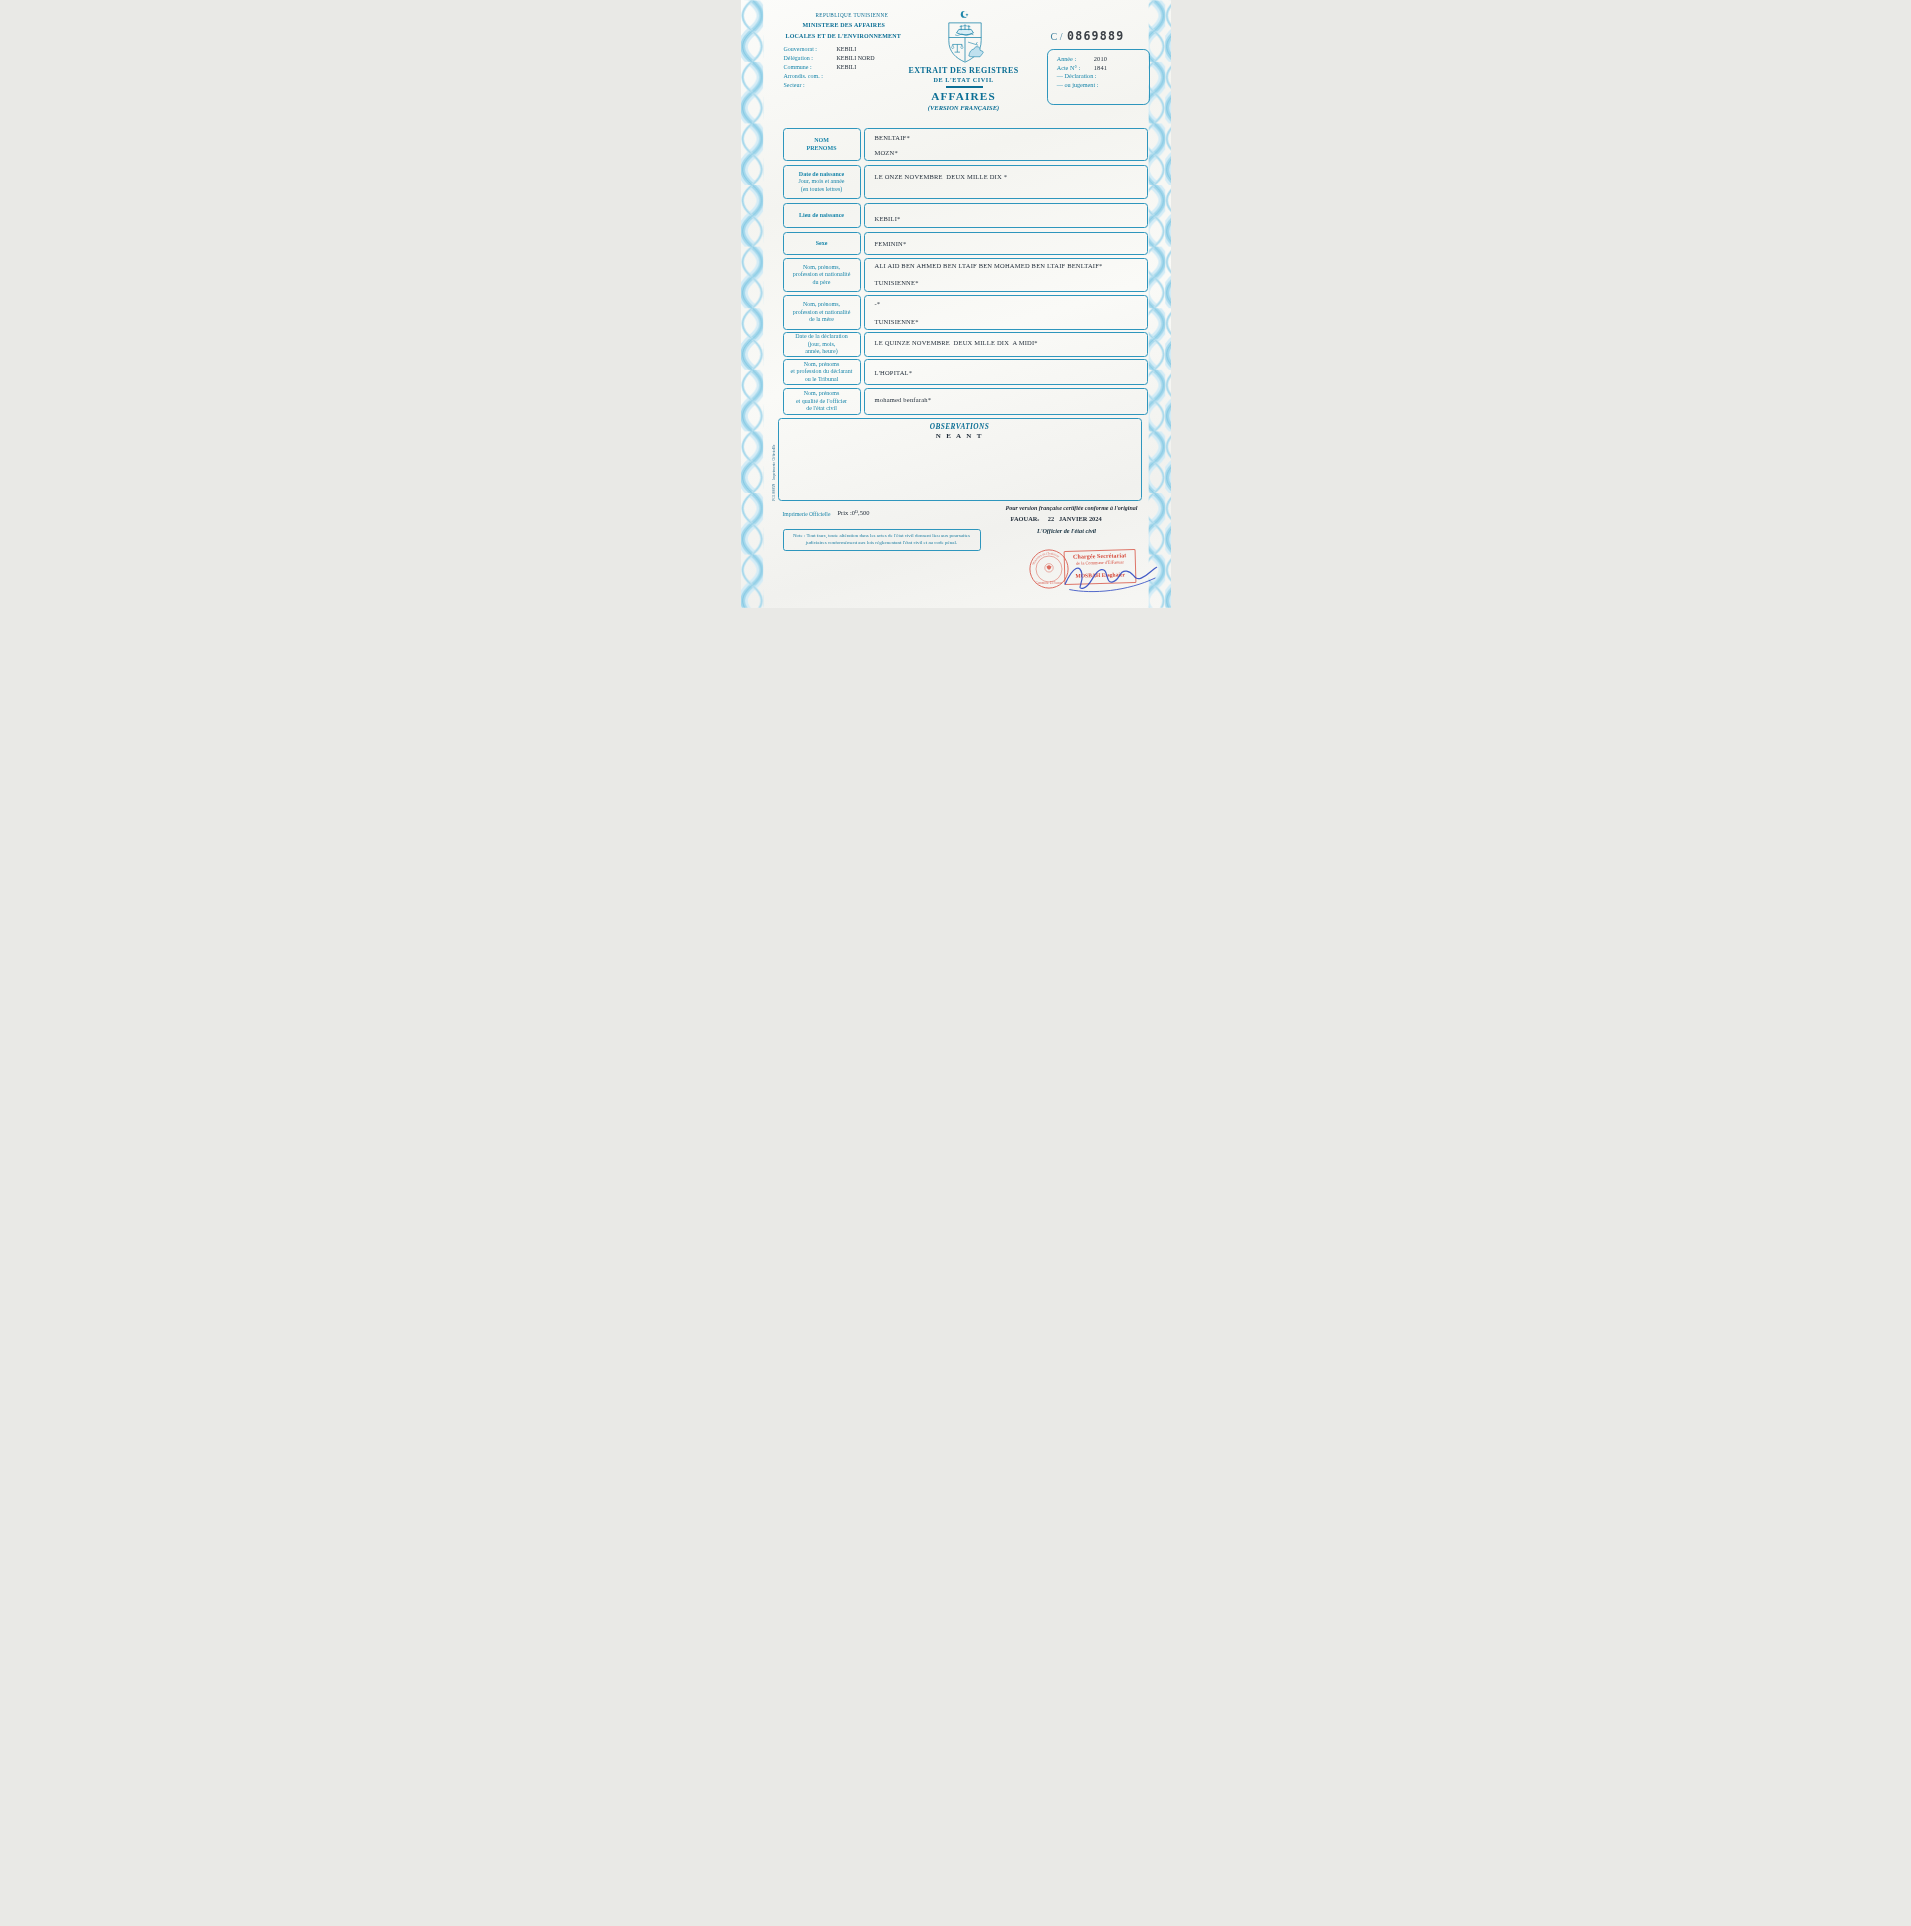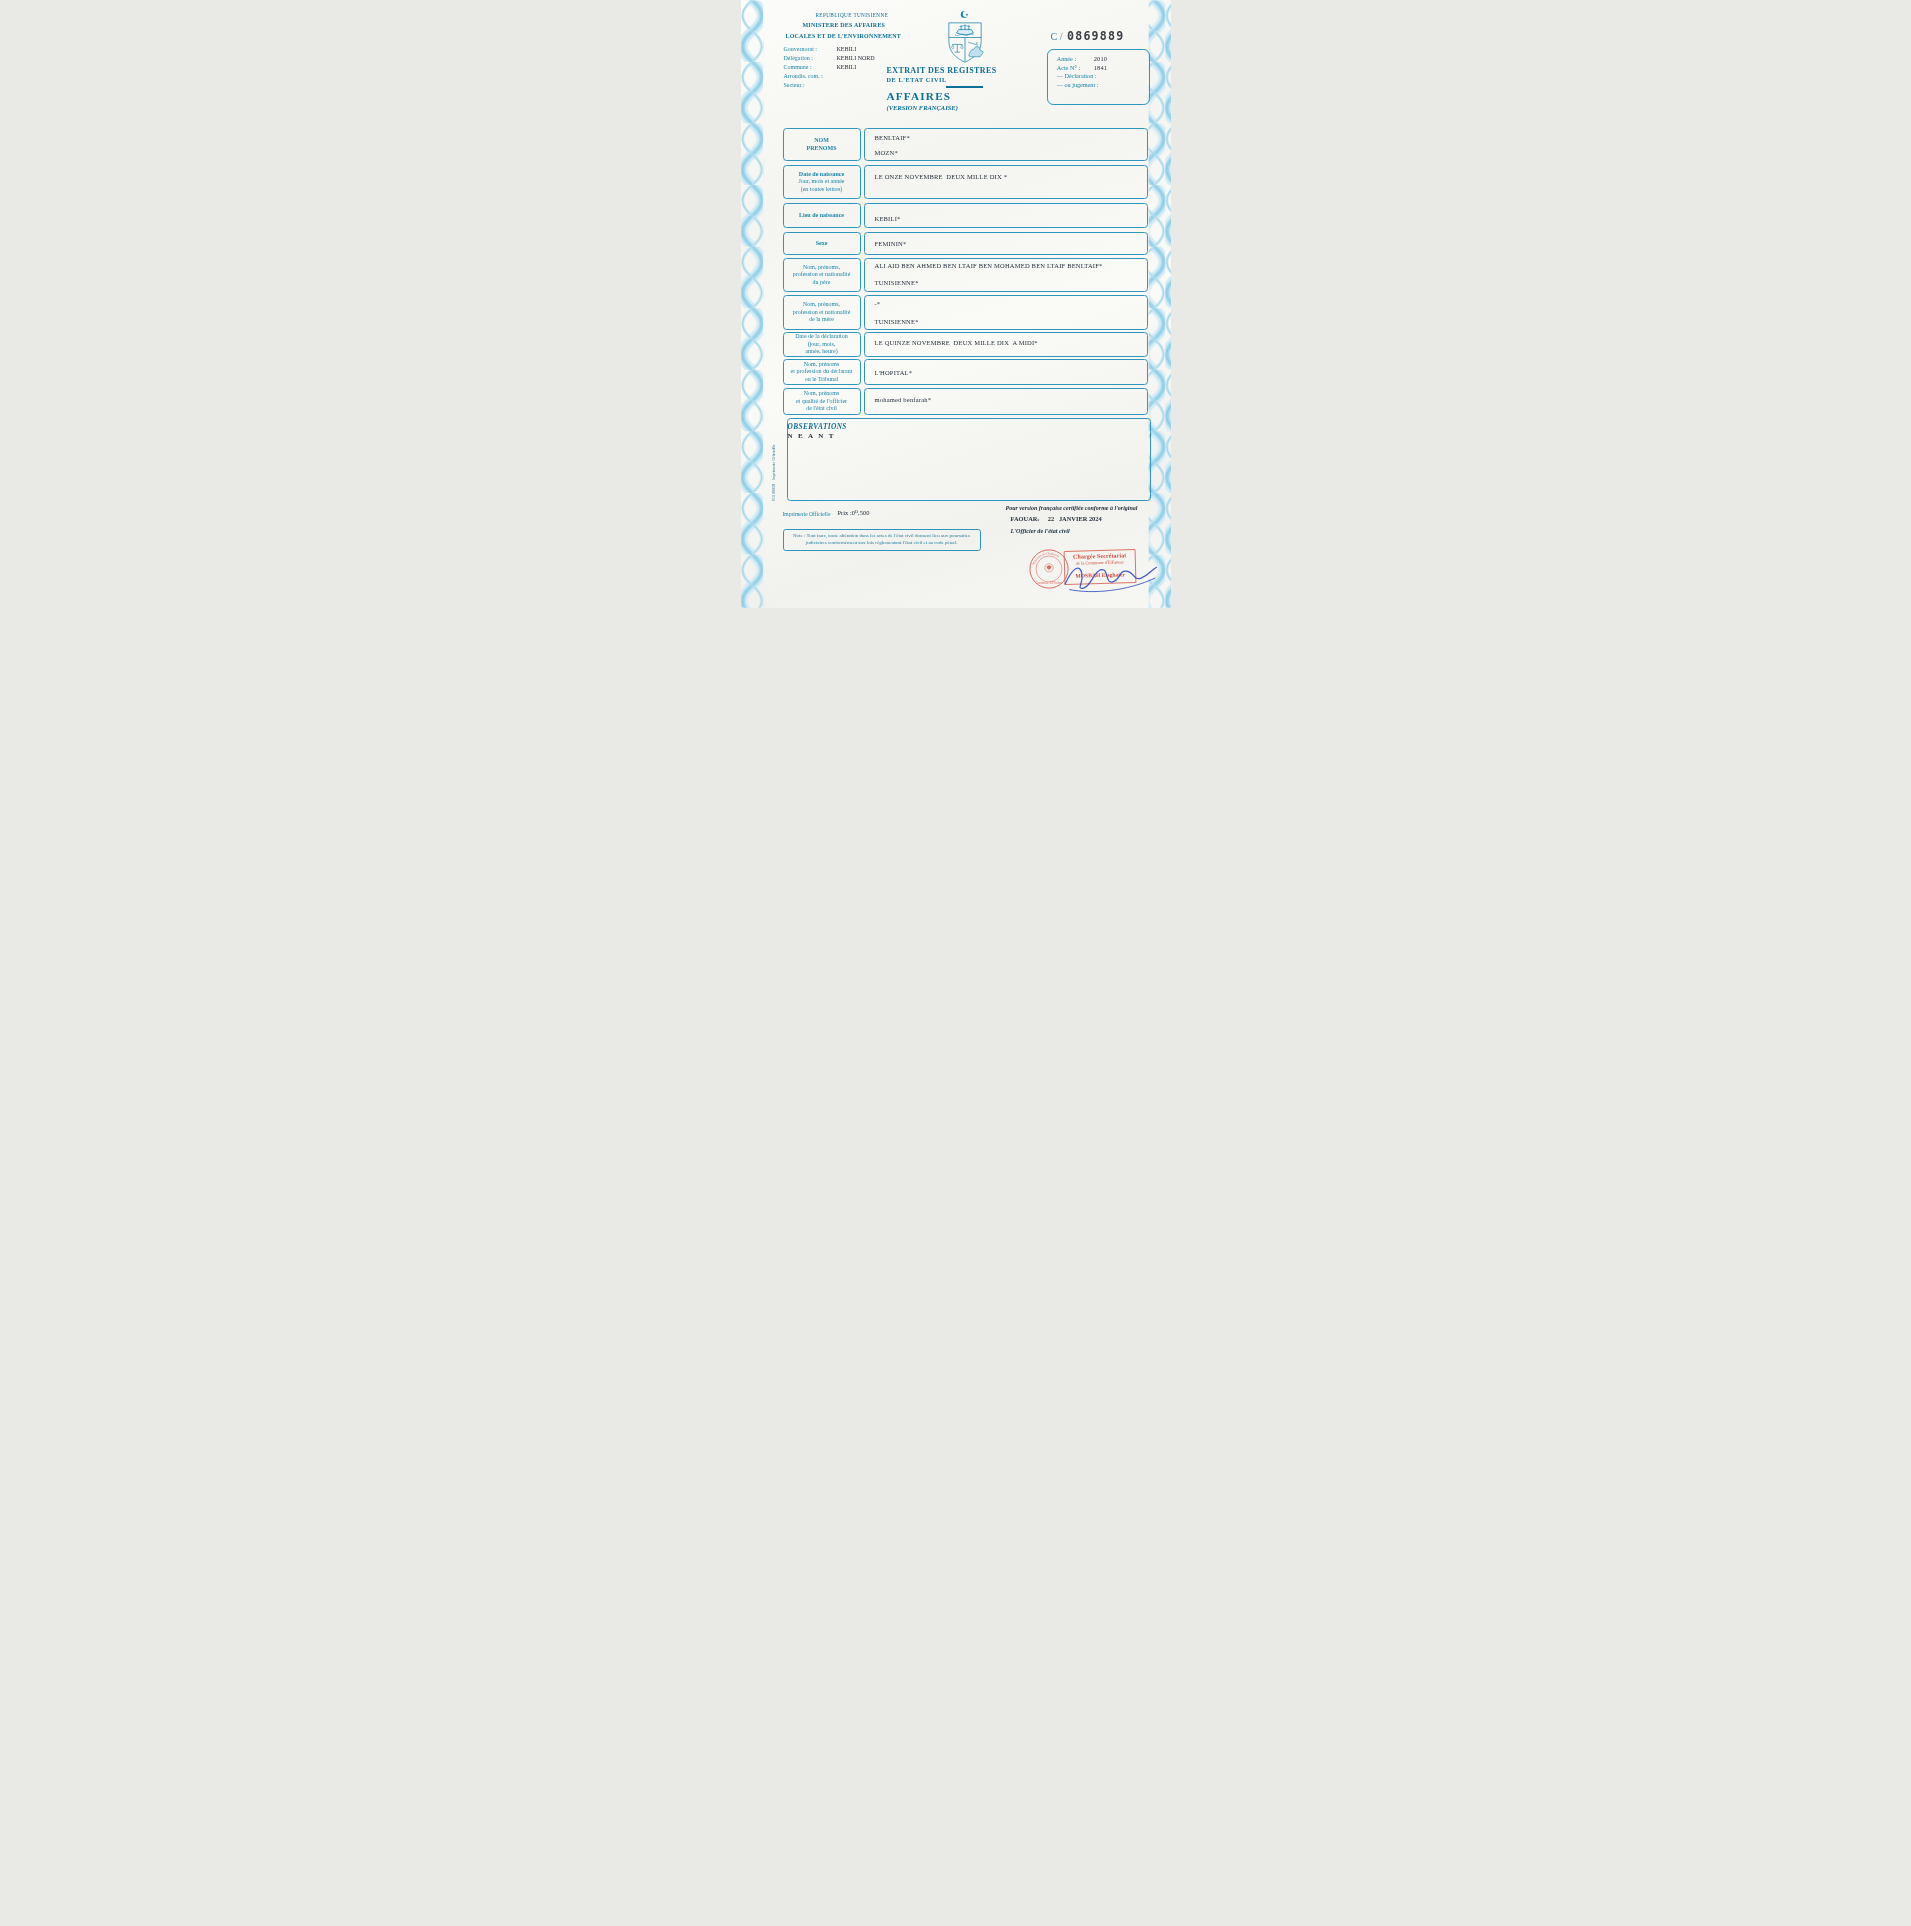--- a/index.html
+++ b/index.html
@@ -33,21 +33,21 @@
   .act-line{display:flex;align-items:baseline;font-size:6.2px;color:var(--teal);margin:0 0 1.5px 9.2px}
   .act-label{width:37px;display:inline-block}
   .act-value{font-size:6.4px;color:var(--ink);letter-spacing:0.2px}
   .serial-prefix{font-size:10px;color:#41809d;margin-right:4.6px}
   .serial-digits{font-size:11.6px;font-weight:bold;font-family:"DejaVu Sans Mono",monospace;color:#3b4046;letter-spacing:1.2px}
   .doc-title1{font-size:8px;font-weight:bold;letter-spacing:0.4px;color:var(--teal-dark)}
   .doc-title2{font-size:6.2px;font-weight:bold;letter-spacing:0.6px;color:var(--teal-dark)}
   .doc-name{font-size:11.2px;font-weight:bold;letter-spacing:1.2px;color:var(--teal-dark)}
   .doc-sub{font-size:6.5px;font-weight:600;font-style:italic;color:var(--teal-dark)}
   .dbl-line{width:37px;height:2.3px;border-top:0.8px solid var(--teal-dark);border-bottom:0.8px solid var(--teal-dark)}
-  .center{text-align:left}
+  .center{text-align:center}
   .sup{font-size:4.2px;vertical-align:2.3px}
   .note-box{border:0.6px solid var(--border);border-radius:2.7px;color:#1d7ea2;font-size:5px;line-height:1.38;text-align:center;padding:2.7px 3.9px}
   .stamp-rect{border:1px solid rgba(214,73,58,.75);border-radius:1.5px;transform:rotate(-1.5deg);text-align:center;color:var(--red);padding-top:1.9px}
   .stamp-l1{font-size:6px;font-weight:bold;letter-spacing:0.1px}
   .stamp-l2{font-size:4.4px;margin-top:1.2px}
   .stamp-l3{font-size:5.6px;font-weight:bold;margin-top:7px}
   .side-vert{transform:rotate(-90deg);transform-origin:left top;font-size:3.7px;color:#2a6e8e;letter-spacing:0.2px;white-space:pre}
   .obs-title{font-size:7.3px;font-weight:bold;font-style:italic;letter-spacing:0.4px;color:var(--teal-dark)}
   .obs-value{font-size:7px;font-weight:bold;letter-spacing:1.9px;color:#1f2b38}
   .pre{white-space:pre}
@@ -207,21 +207,21 @@
 
   <div class="lbox label-box" style="left:42px;top:388px;width:78px;height:26.6px">
     <span>Nom, prénoms</span>
     <span>et qualité de l'officier</span>
     <span>de l'état civil</span>
   </div>
   <div class="lbox" style="left:123px;top:388px;width:284px;height:26.6px">
     <span class="abs value" style="left:10px;top:7px">mohamed benfarah*</span>
   </div>
 
-  <div class="lbox" style="left:46px;top:418px;width:364px;height:83px">
+  <div class="lbox" style="left:37px;top:418px;width:364px;height:83px">
     <div class="obs-title center" style="margin-top:3.1px">OBSERVATIONS</div>
     <div class="obs-value center pre" style="margin-top:1.2px">N E A N T</div>
   </div>
 
   <div class="abs side-vert" style="left:31px;top:501px">FG100059   Imprimerie Officielle</div>
 
   <div class="abs teal" style="left:42px;top:511px;font-size:5.6px">Imprimerie Officielle</div>
   <div class="abs ink" style="left:97px;top:509px;font-size:6.5px">
     <span>Prix :0</span><span class="sup">D</span><span>,500</span>
   </div>

